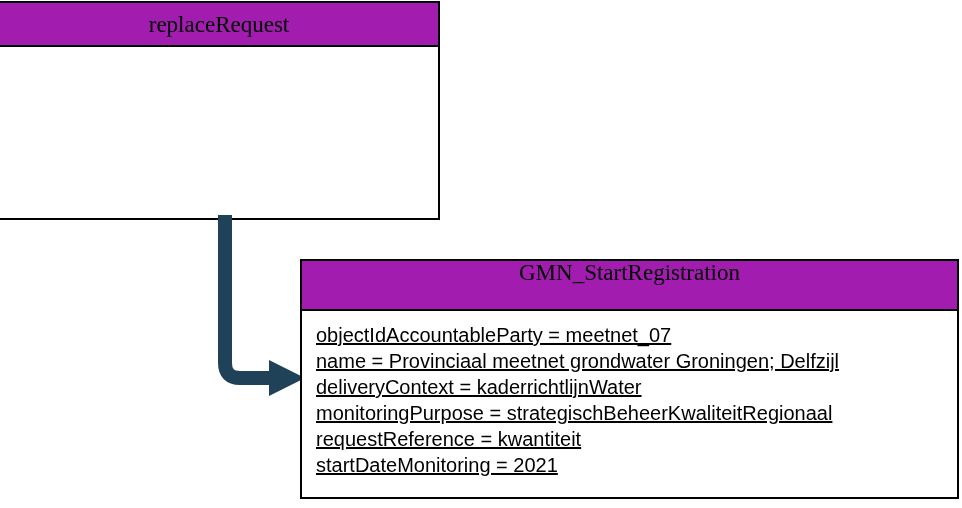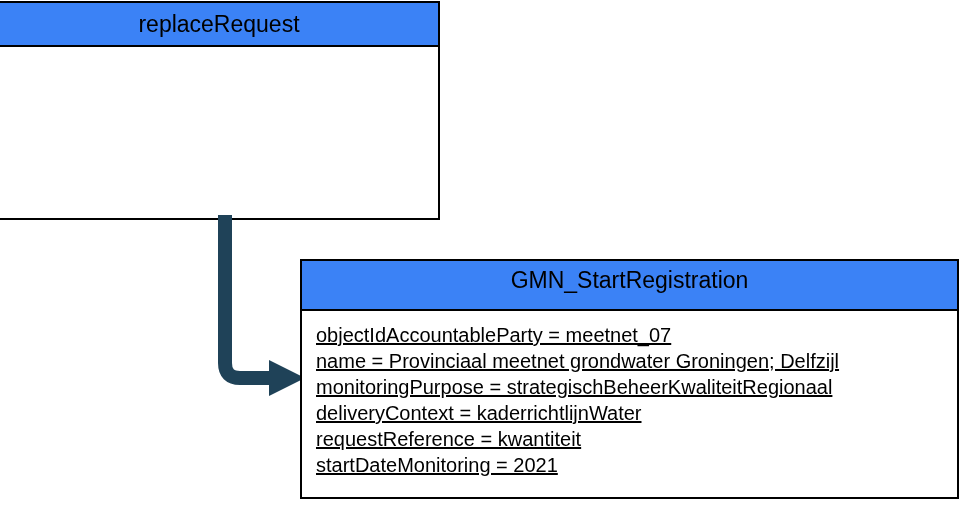--- a/index.html
+++ b/index.html
@@ -26,28 +26,29 @@
 
   
   .uml-box {
     position: absolute;
     box-sizing: border-box;
     border: 2px solid #000000;
     background: #ffffff;
   }
   .uml-box-header {
     box-sizing: border-box;
-    background: #3b82f6;
+    background: #a21caf;
     border-bottom: 2px solid #000000;
     text-align: center;
     color: #000000;
     font-size: 23px;
     line-height: 1;
     white-space: nowrap;
     overflow: hidden;
+    font-family: Liberation Serif, serif;
   }
   .uml-box-body {
     box-sizing: border-box;
     background: #ffffff;
     color: #000000;
     font-size: 20px;
   }
   .uml-attr {
     white-space: nowrap;
     color: #000000;
@@ -74,21 +75,21 @@
 
   
   #box-gmn-start-registration {
     left: 300px;
     top: 259px;
     width: 659px;
     height: 240px;
   }
   #box-gmn-start-registration .uml-box-header {
     height: 50px;
-    padding-top: 8px;
+    padding-top: 0;
   }
   #box-gmn-start-registration .uml-box-body {
     padding: 11px 0 0 14px;
     text-decoration: underline;
   }
   #box-gmn-start-registration .uml-attr {
     height: 26px;
     line-height: 26px;
   }
 
@@ -117,20 +118,20 @@
     <path d="M 30 10 L 30 158 Q 30 173 45 173 L 79 173" fill="none" stroke="#1f4258" stroke-width="14" stroke-linecap="butt" stroke-linejoin="round"></path>
 
     <polygon points="74,155 110,173 74,191" fill="#1f4258"></polygon>
   </svg>
 
   <div class="uml-box" id="box-gmn-start-registration">
     <div class="uml-box-header">GMN_StartRegistration</div>
     <div class="uml-box-body">
       <div class="uml-attr">objectIdAccountableParty = meetnet_07</div>
       <div class="uml-attr">name = Provinciaal meetnet grondwater Groningen; Delfzijl</div>
+      <div class="uml-attr">deliveryContext = kaderrichtlijnWater</div>
       <div class="uml-attr">monitoringPurpose = strategischBeheerKwaliteitRegionaal</div>
-      <div class="uml-attr">deliveryContext = kaderrichtlijnWater</div>
       <div class="uml-attr">requestReference = kwantiteit</div>
       <div class="uml-attr">startDateMonitoring = 2021</div>
     </div>
   </div>
 
 </div>
 
 </body></html>

